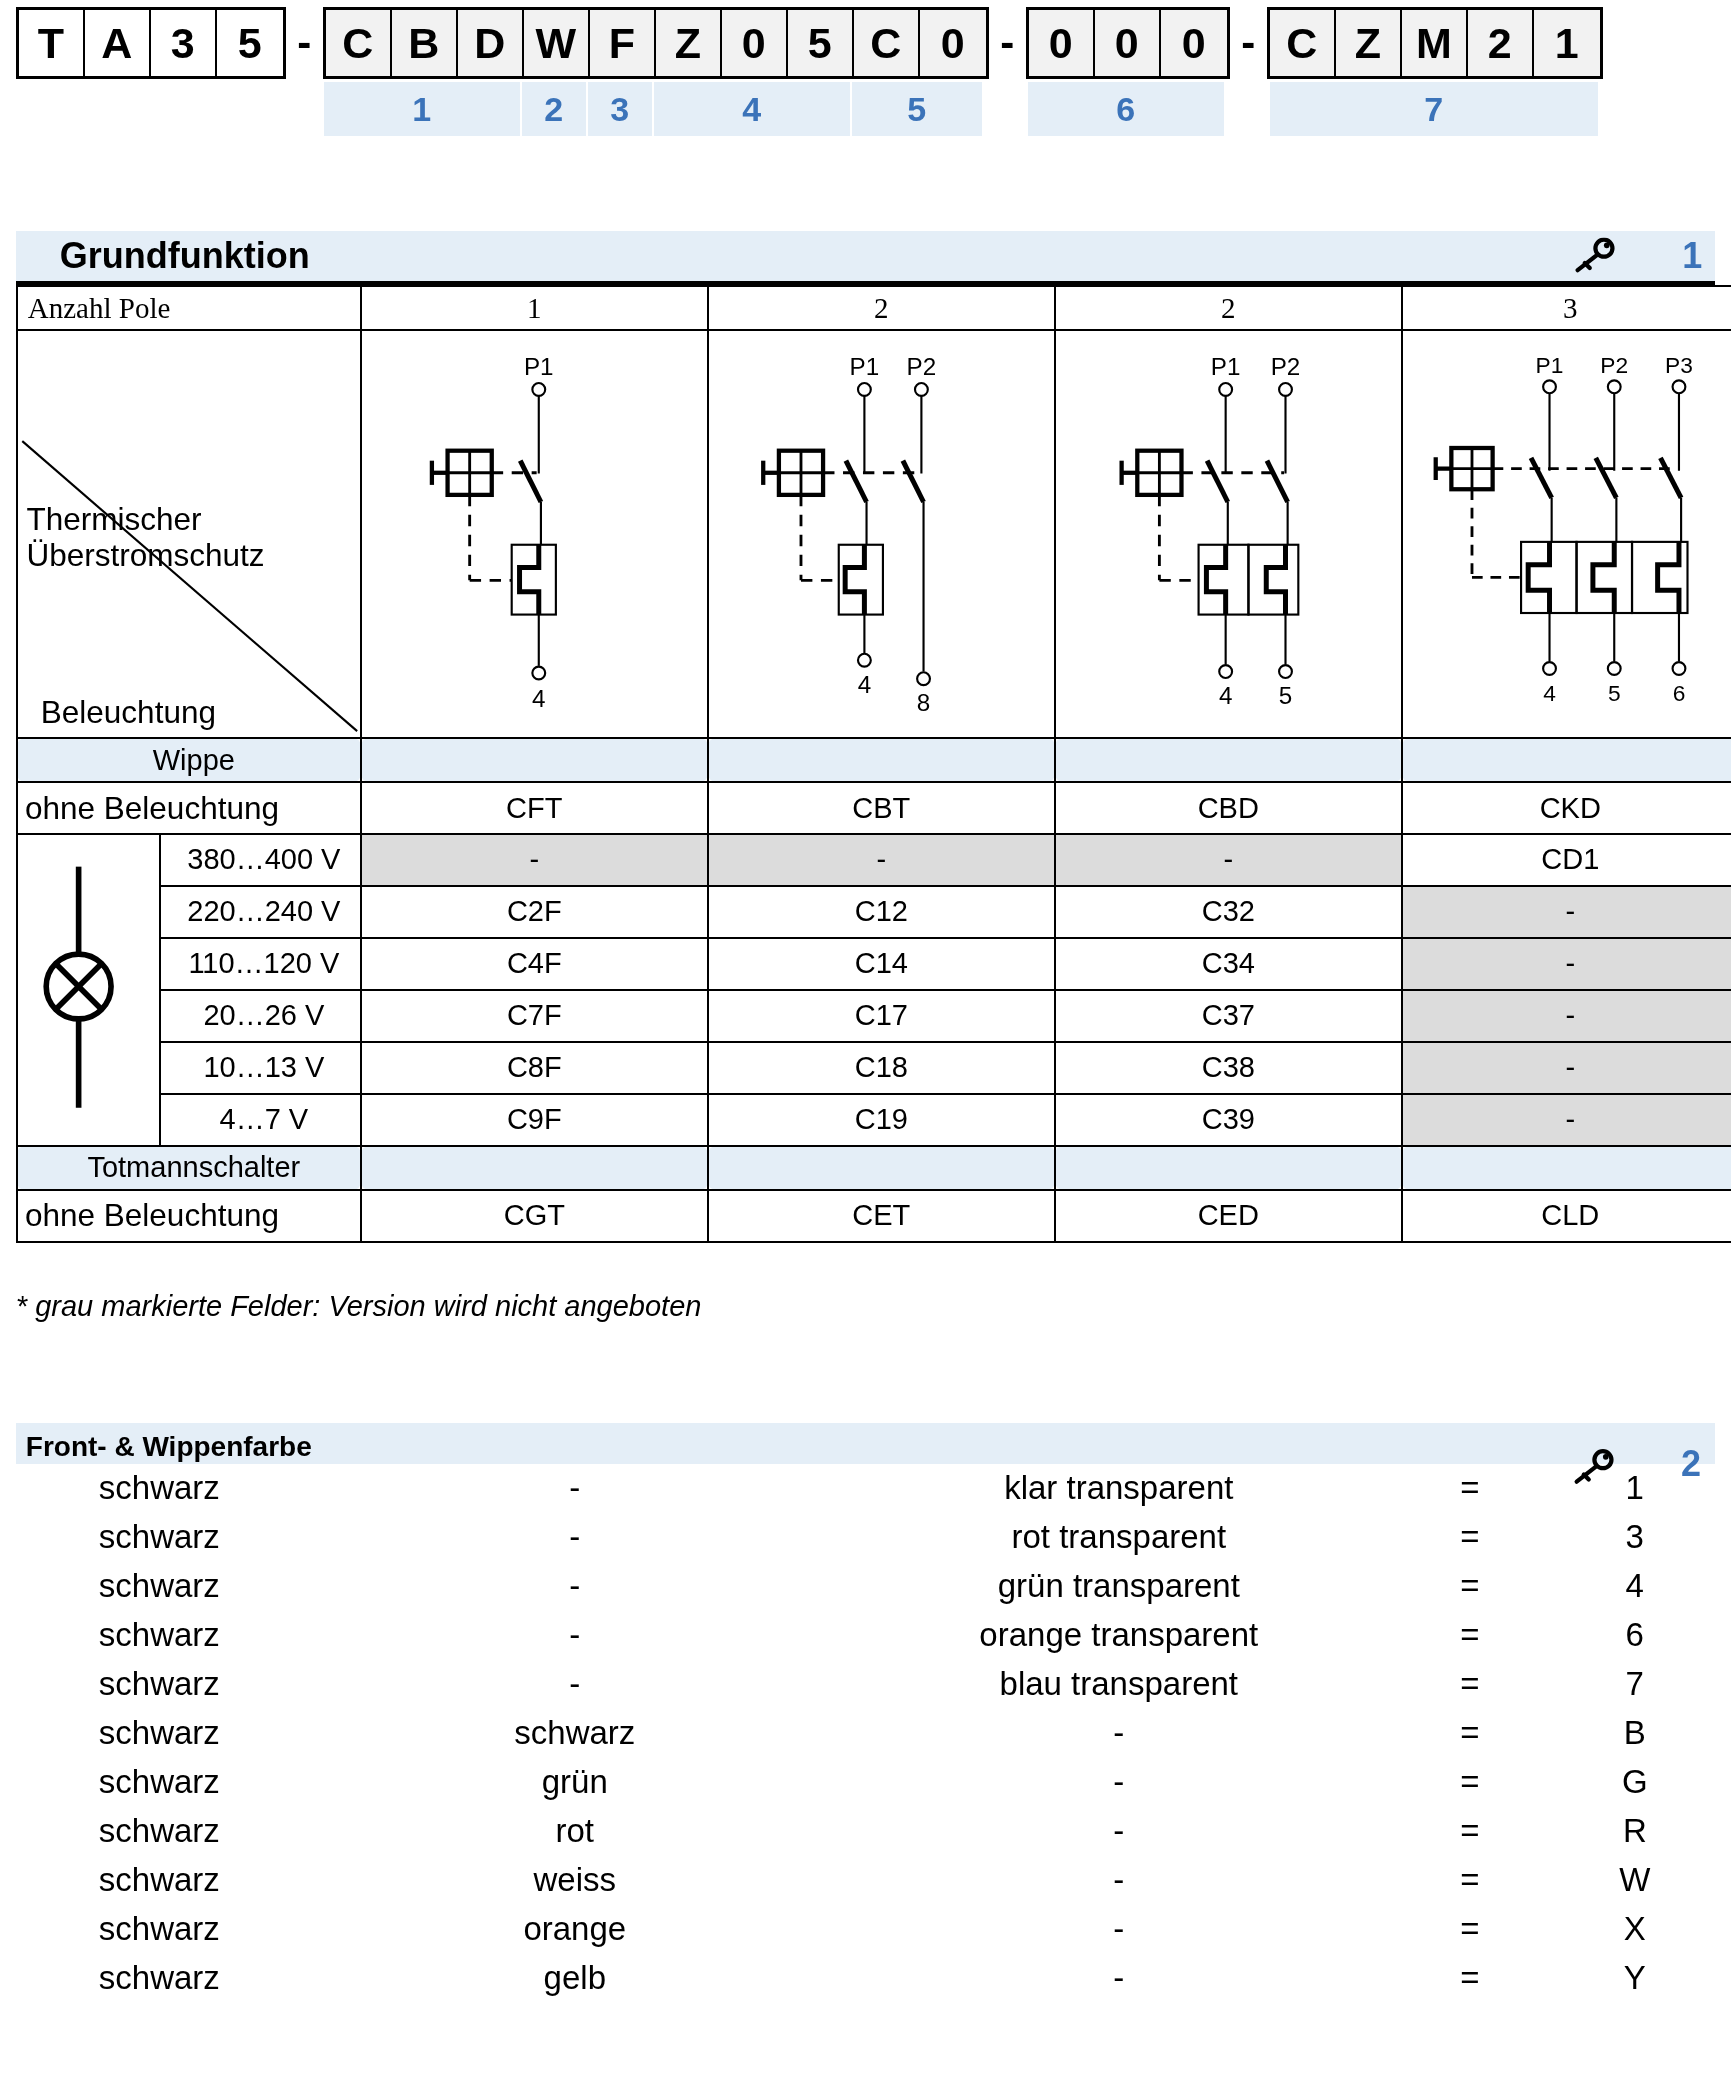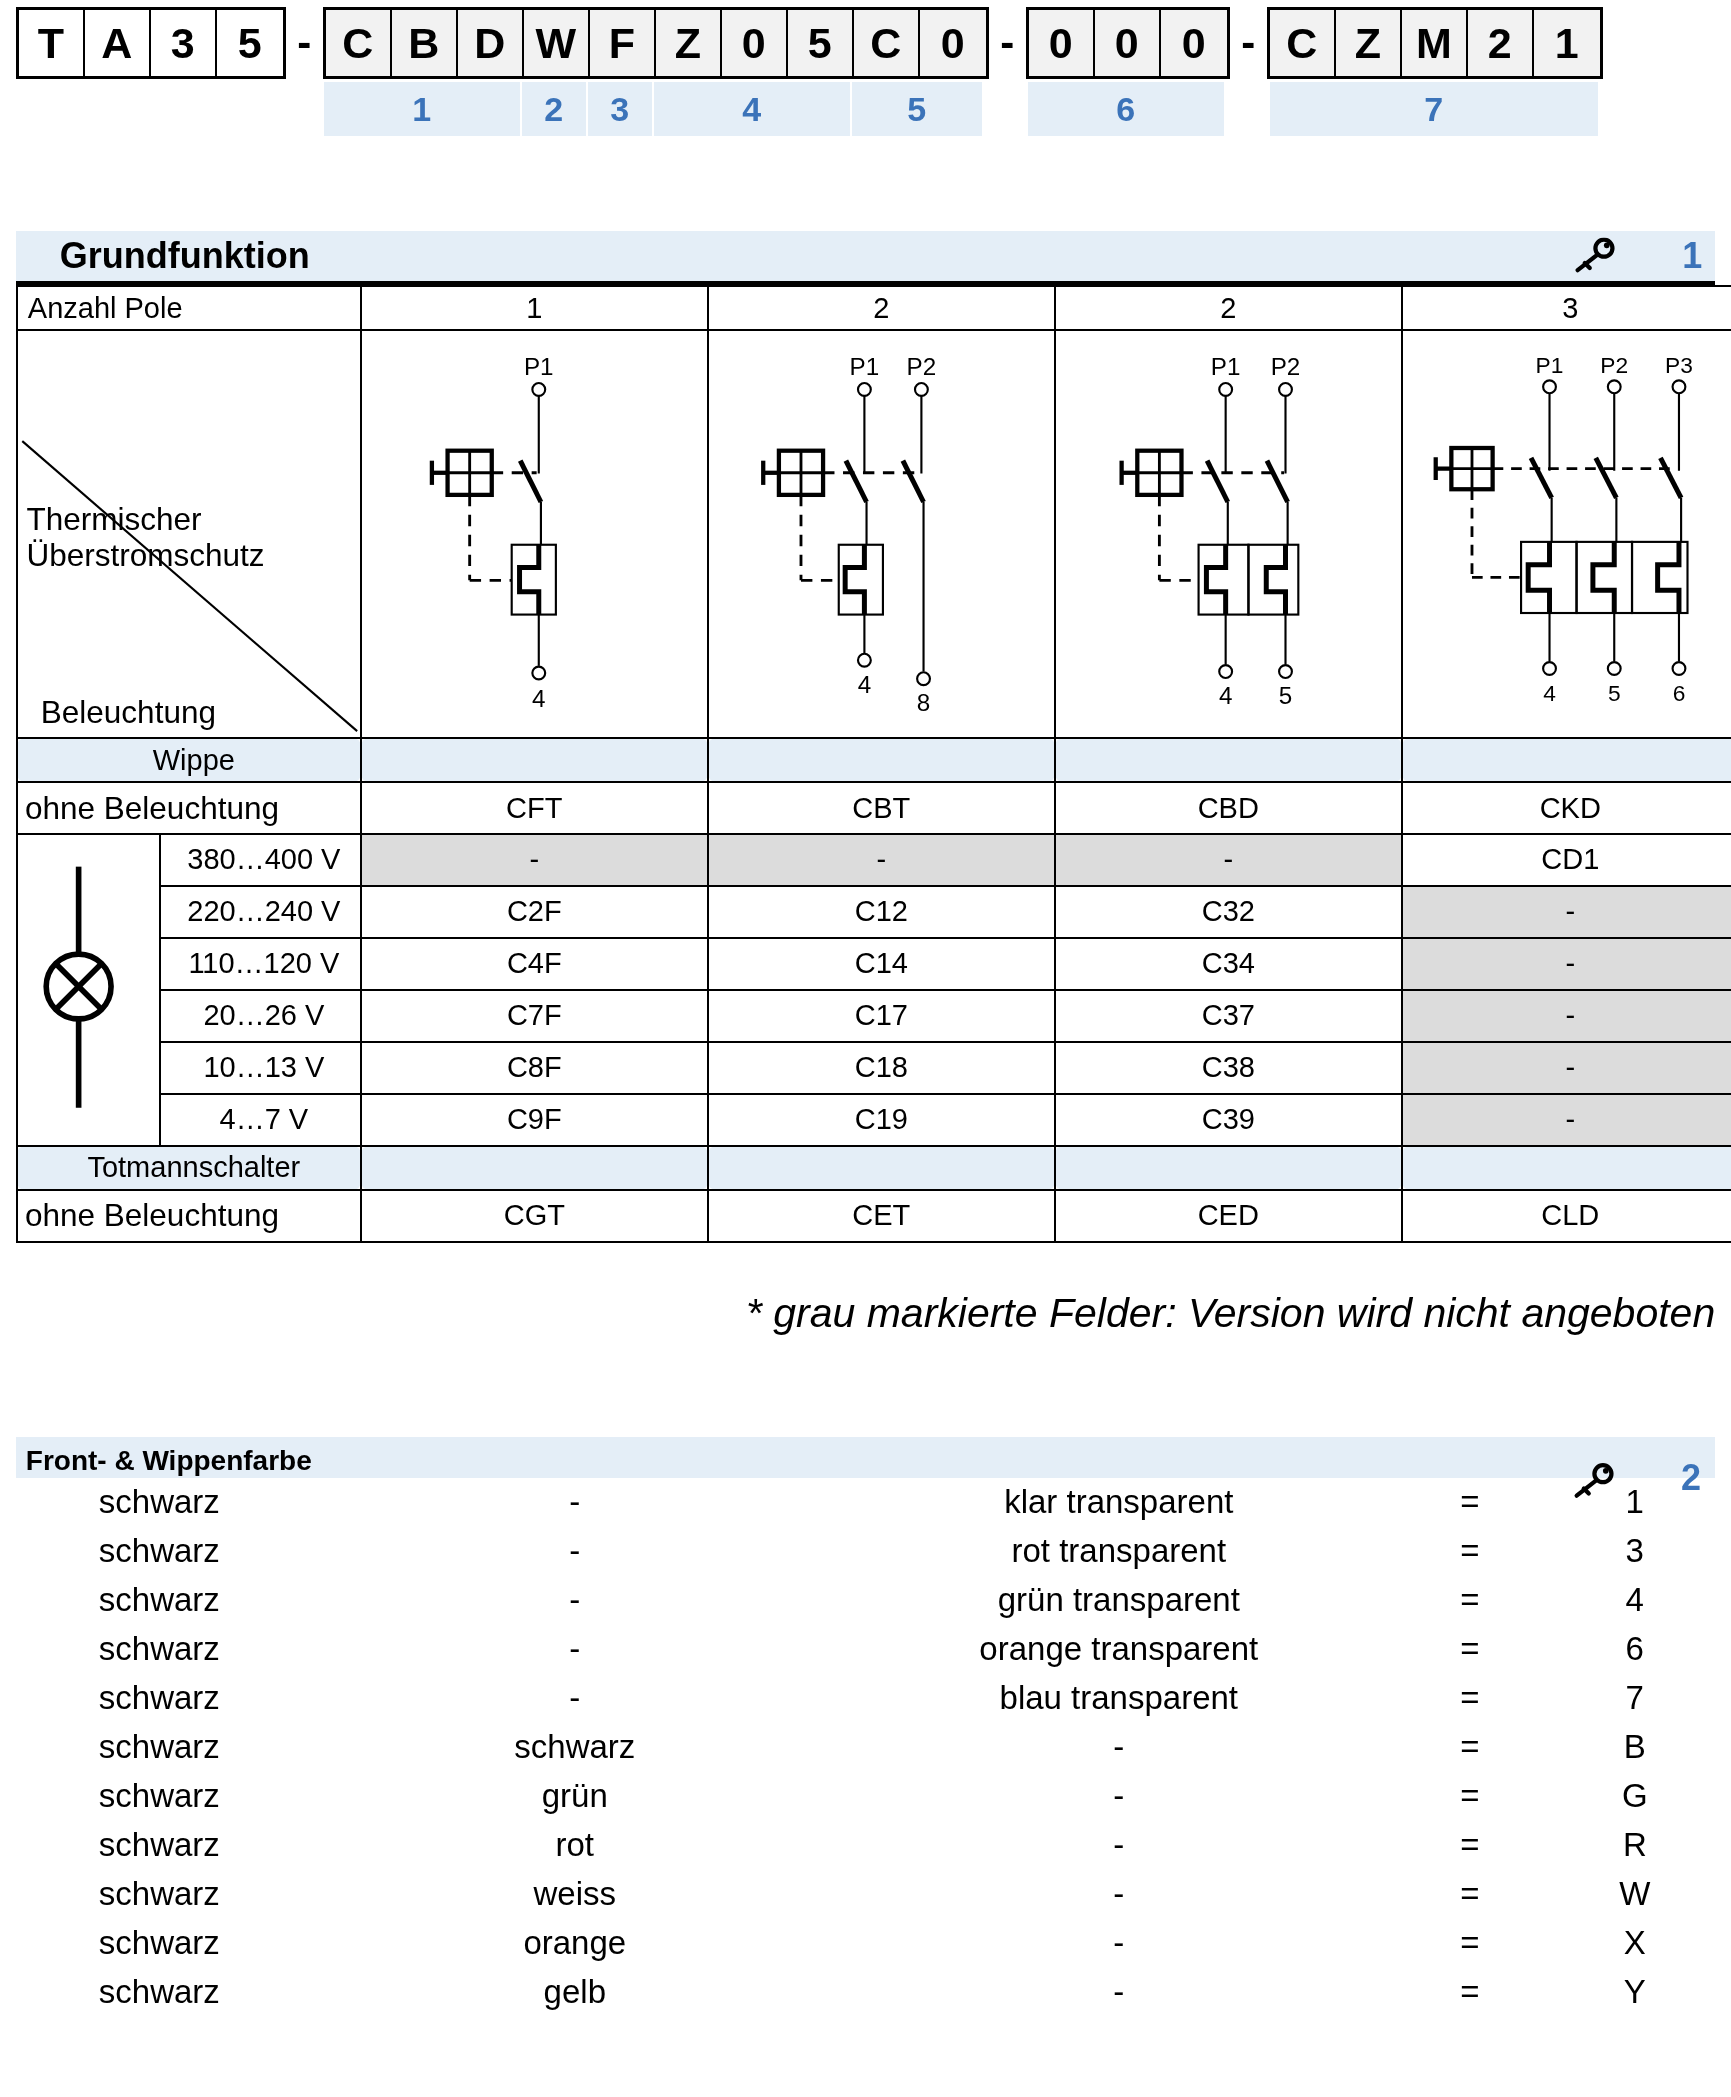--- a/index.html
+++ b/index.html
@@ -119,21 +119,21 @@
     text-align: center;
     vertical-align: middle;
     background: #ffffff;
   }
   col.c-label { width: 344px; }
   col.c-d1 { width: 347px; }
   col.c-d2 { width: 347px; }
   col.c-d3 { width: 347px; }
   col.c-d4 { width: 337px; }
 
-  .row-pole td { height: 44px; font-size: 31.5px; font-weight: bold; }
+  .row-pole td { height: 44px; font-size: 31.5px; font-weight: bold; font-family: Liberation Serif, serif; }
   .row-pole td.lbl { text-align: left; padding-left: 10px; }
 
   .row-diagram td { height: 401px; vertical-align: top; }
   .cell-diag-label {
     position: relative;
     text-align: left !important;
     padding: 7.2px 0 0 8.6px !important;
     margin-left: 16px;
   }
   .cell-diag-label .t1 {
@@ -168,23 +168,22 @@
   .lamp-cell { width: 143px; position: relative; background:#fff; }
   .volt-cell {
     width: 201px;
     text-align: center;
     padding-left: 7.2px !important;
     font-size: 30px;
   }
 
   .footnote {
     margin-top: 47px;
-    font-size: 41px;
+    font-size: 29px;
     font-style: italic;
-    text-align: right;
   }
 
   
   .block2 { margin-top: 100px; }
   .sec-head2 {
     background: #e4eef7;
     padding: 5.7px 10px 0 10px;
     position: relative;
   }
   .sec-head2 .title {

